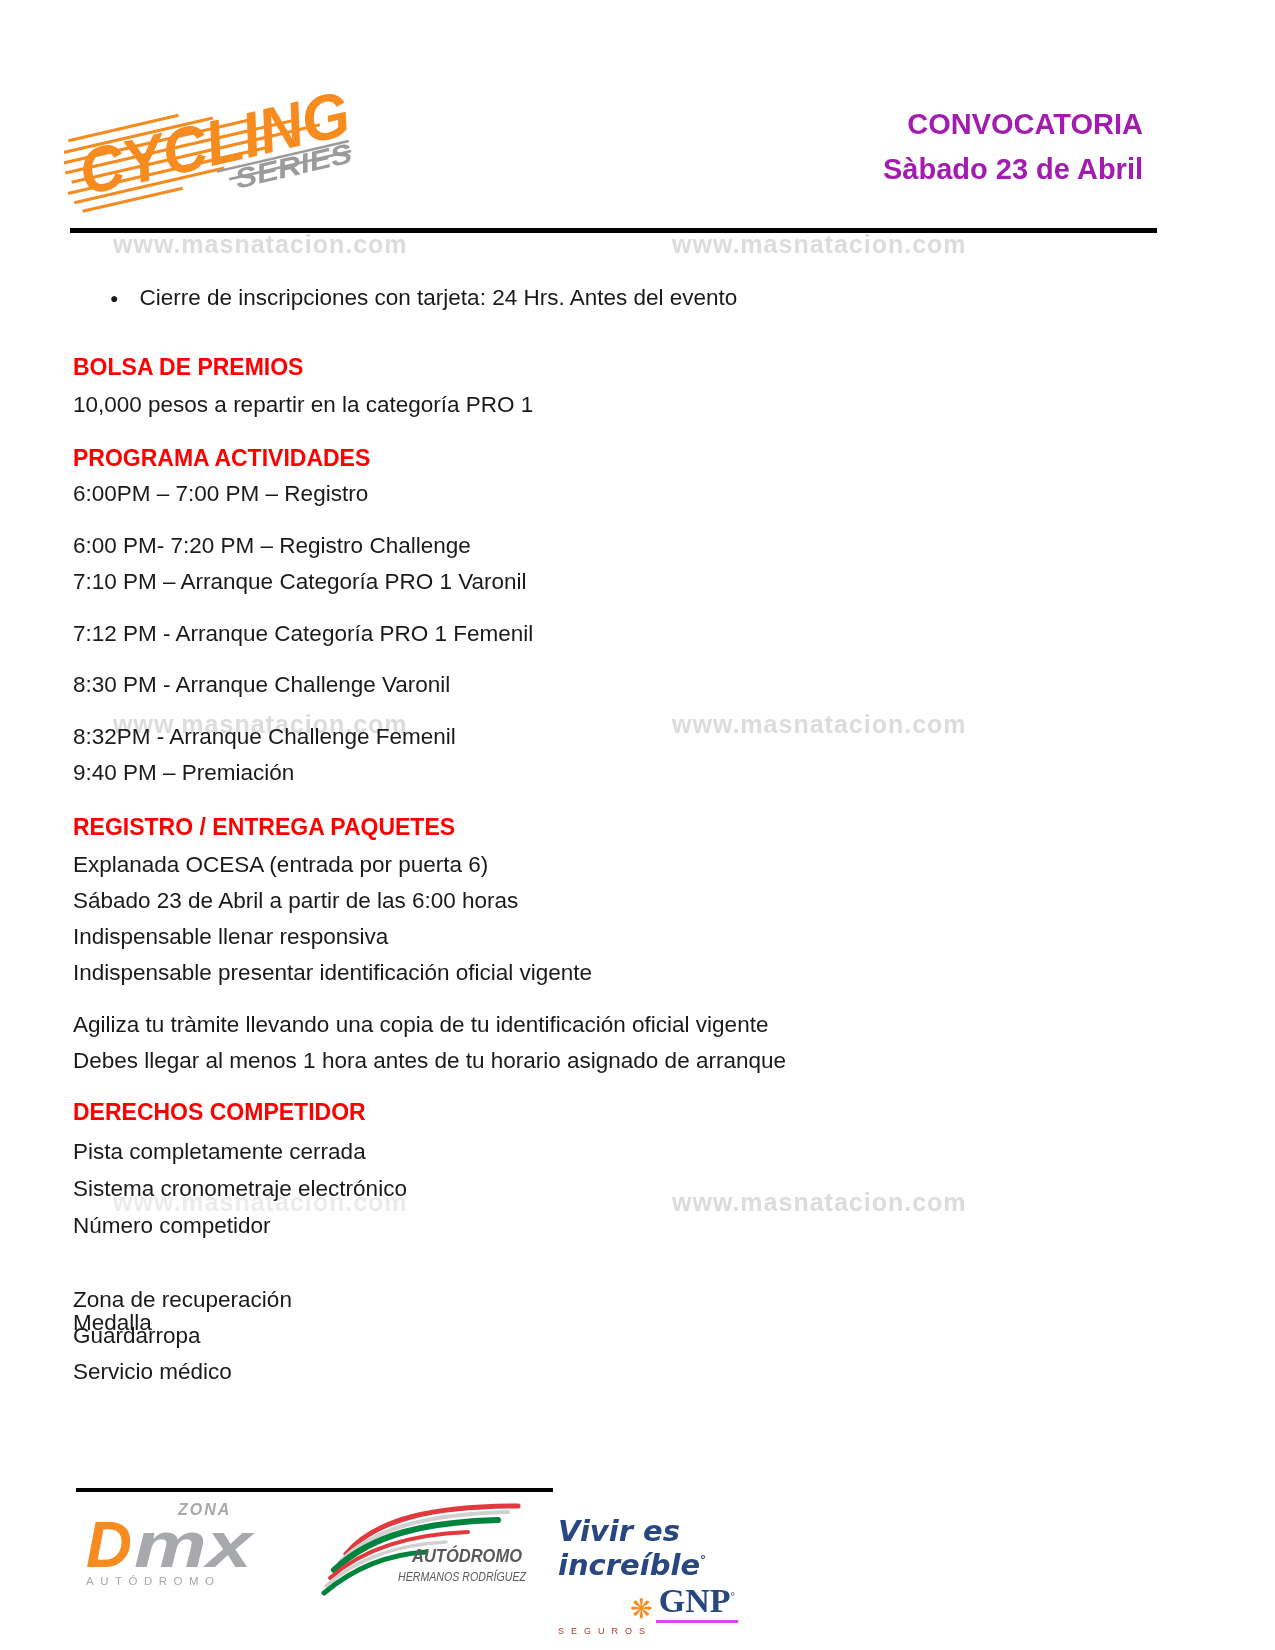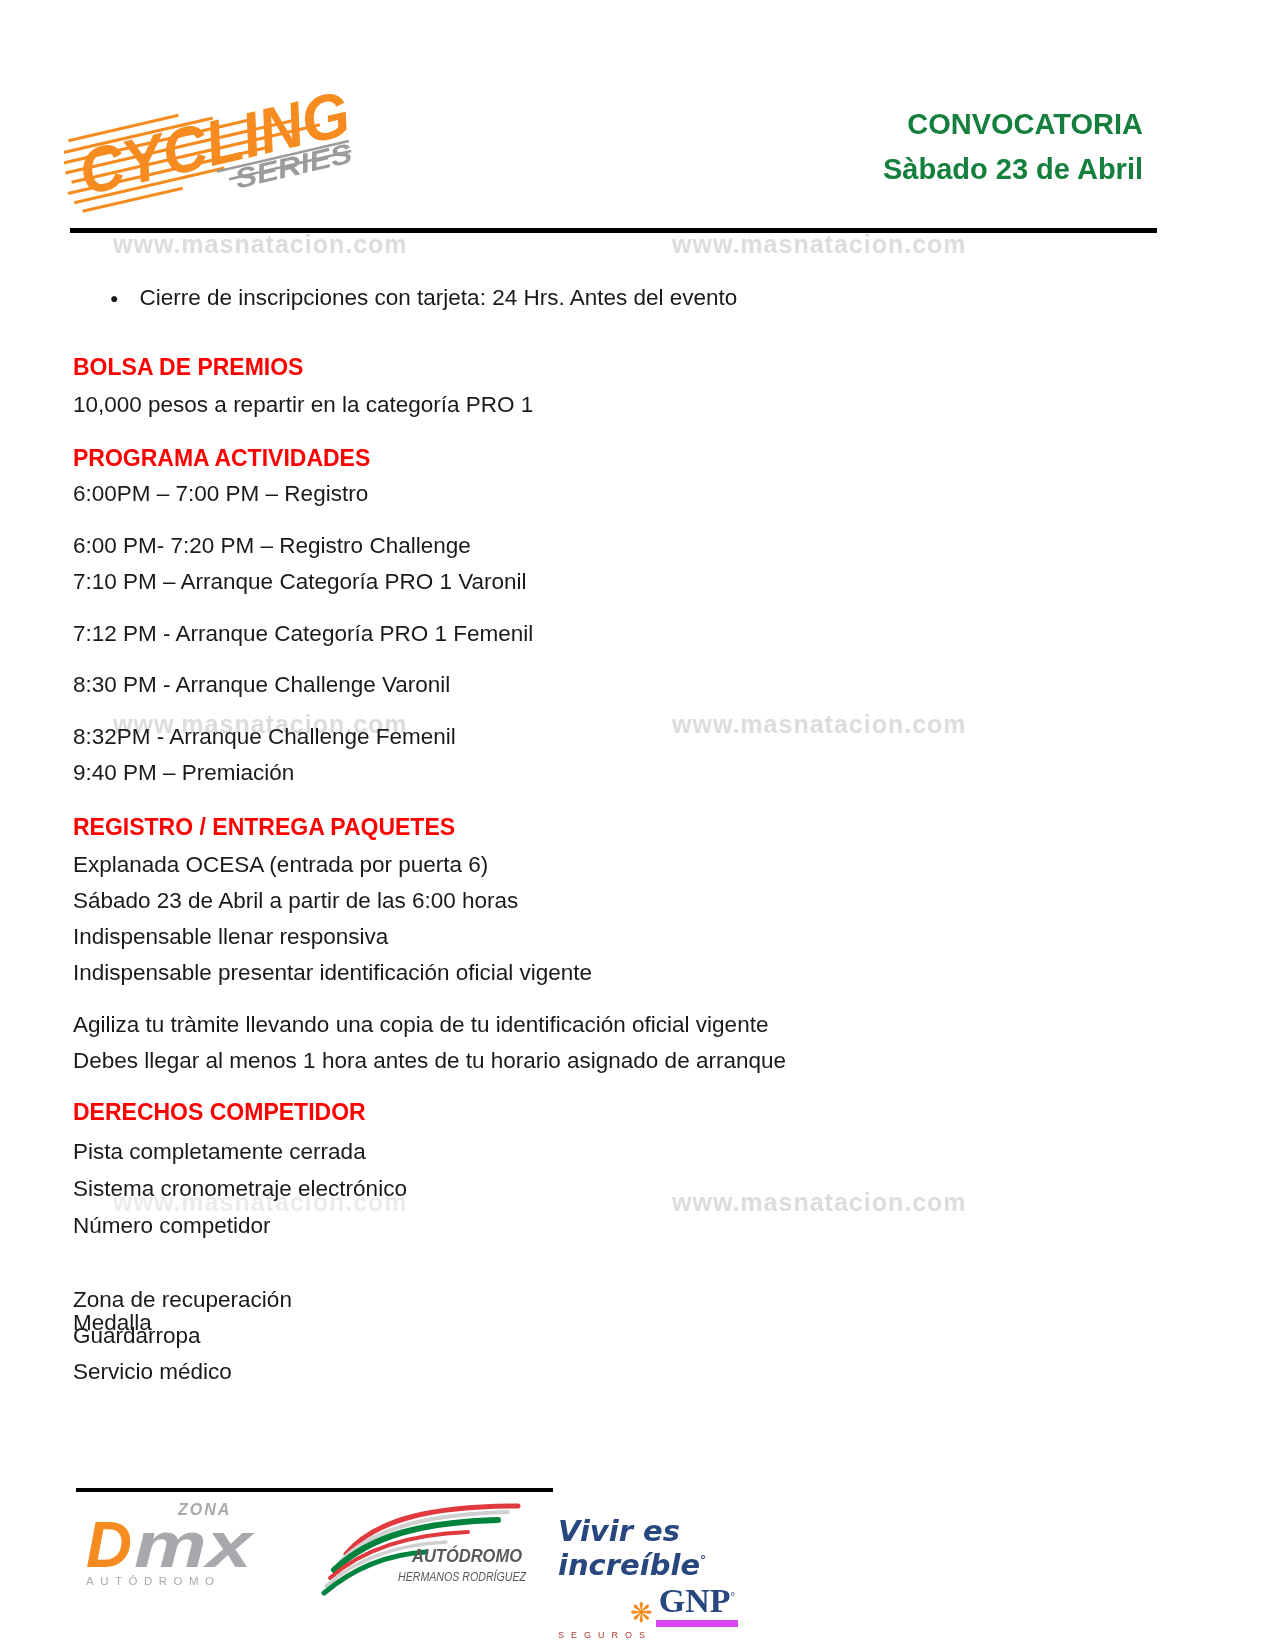--- a/index.html
+++ b/index.html
@@ -4,21 +4,21 @@
 <style>
   html,body{margin:0;padding:0;background:#ffffff;}
   .page{
     position:relative;width:1275px;height:1650px;background:#ffffff;overflow:hidden;
     font-family:"Liberation Sans",sans-serif;color:#1a1a1a;
   }
   
   .cycling-logo{position:absolute;left:64px;top:64px;width:312px;height:152px;}
   .doc-title{
     position:absolute;top:102px;right:132px;text-align:right;
-    font-weight:bold;font-size:29px;line-height:45px;color:#15803d;
+    font-weight:bold;font-size:29px;line-height:45px;color:#a21caf;
   }
   .rule-top{position:absolute;left:70px;top:228px;width:1087px;height:5px;background:#000;}
   .rule-bottom{position:absolute;left:76px;top:1488px;width:477px;height:4px;background:#000;}
   
   .wm{
     position:absolute;font-size:25px;font-weight:bold;letter-spacing:1px;
     color:#dcdcdc;text-shadow:0 0 1px #ffffff;white-space:nowrap;
   }
   .wm.faint{opacity:.55;}
   
@@ -33,21 +33,21 @@
   
   .dmx-logo{position:absolute;left:84px;top:1497px;width:175px;height:92px;}
   .ahr-logo{position:absolute;left:316px;top:1494px;width:214px;height:102px;}
   .gnp{position:absolute;left:558px;top:1514px;width:252px;color:#27477e;}
   .gnp-slogan{font-size:29px;font-weight:bold;font-style:italic;font-family:"DejaVu Sans",sans-serif;}
   .gnp-slogan sup{font-size:12px;}
   .gnp-brand-row{margin-top:2px;display:flex;align-items:flex-end;justify-content:center;gap:3px;}
   .gnp-flower{color:#f68b1f;font-size:27px;line-height:1;}
   .gnp-brand{
     font-family:"Liberation Serif",serif;font-weight:bold;font-size:34px;line-height:1;
-    border-bottom:7px solid #d946ef;padding:0 3px 2px;
+    border-bottom:3px solid #d946ef;padding:0 3px 2px;
   }
   .gnp-brand sup{font-size:11px;}
   .gnp-sub{font-size:9px;letter-spacing:7px;color:#b03a2e;margin-top:3px;}
 </style>
 </head>
 <body>
 
 <div class="page">
 
   <svg class="cycling-logo" viewBox="0 0 300 148">

